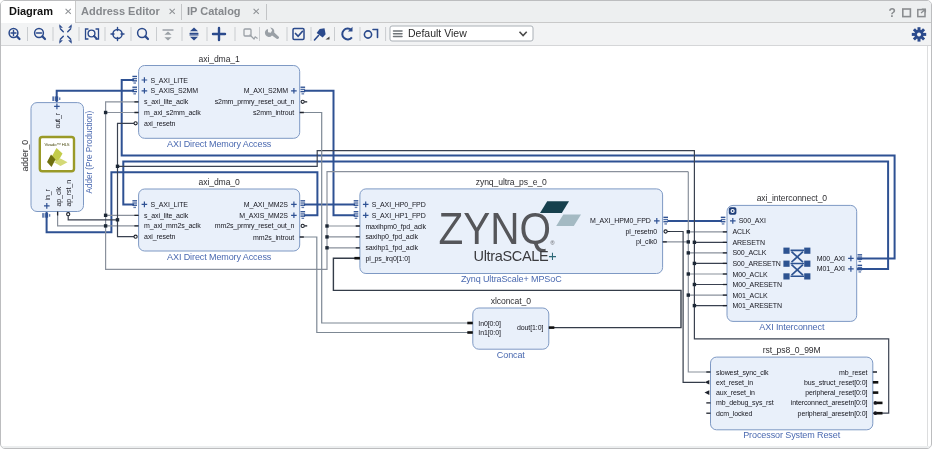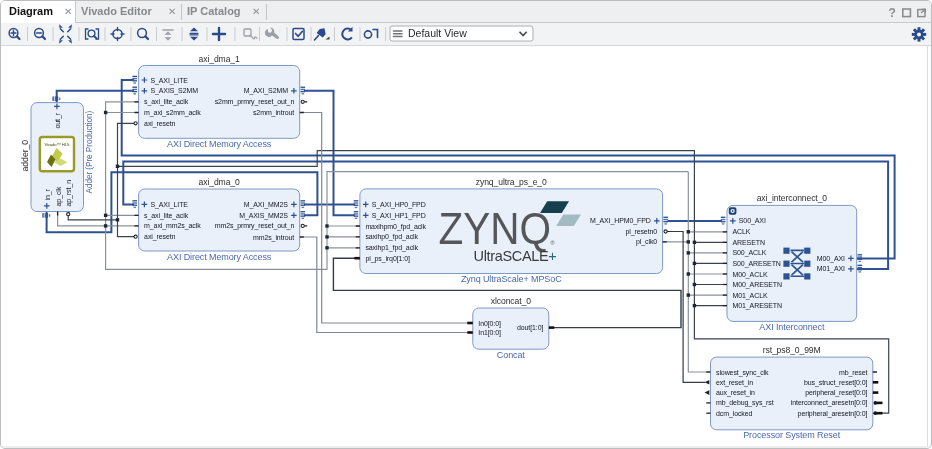--- a/index.html
+++ b/index.html
@@ -15,21 +15,21 @@
 .canvas { position:absolute; left:1px; top:45px; width:926px; height:400px; background:#fff; border-right:1px solid #dcddde; }
 .bstrip { position:absolute; left:0; top:445px; width:100%; height:4px; background:#eceeef; }
 </style></head><body>
 <div class="win">
   <div class="tabs">
     <div class="tab active" style="left:0;width:75px;">
       <span class="tabtext" style="position:absolute;left:8px;top:4px;">Diagram</span>
       <span class="x" style="position:absolute;left:63px;top:5px;">✕</span>
     </div>
     <div class="tab" style="left:75px;width:105px;">
-      <span class="tabtext" style="position:absolute;left:5px;top:4px;">Vivado Editor</span>
+      <span class="tabtext" style="position:absolute;left:5px;top:4px;">Address Editor</span>
       <span class="x" style="position:absolute;left:92px;top:5px;">✕</span>
     </div>
     <div class="tab" style="left:180px;width:85px;">
       <span class="tabtext" style="position:absolute;left:6px;top:4px;text-align:center;">IP Catalog</span>
       <span class="x" style="position:absolute;left:71px;top:5px;">✕</span>
     </div>
     <div class="tdiv" style="left:180px;"></div>
     <div class="tdiv" style="left:265px;"></div>
     <svg style="position:absolute;top:0;right:0;width:932px;height:22px;left:0;" viewBox="0 0 932 22">
       <text x="887.5" y="15.5" font-size="12" fill="#8a8d90" font-weight="bold" font-family="&quot;Liberation Sans&quot;, sans-serif">?</text>

